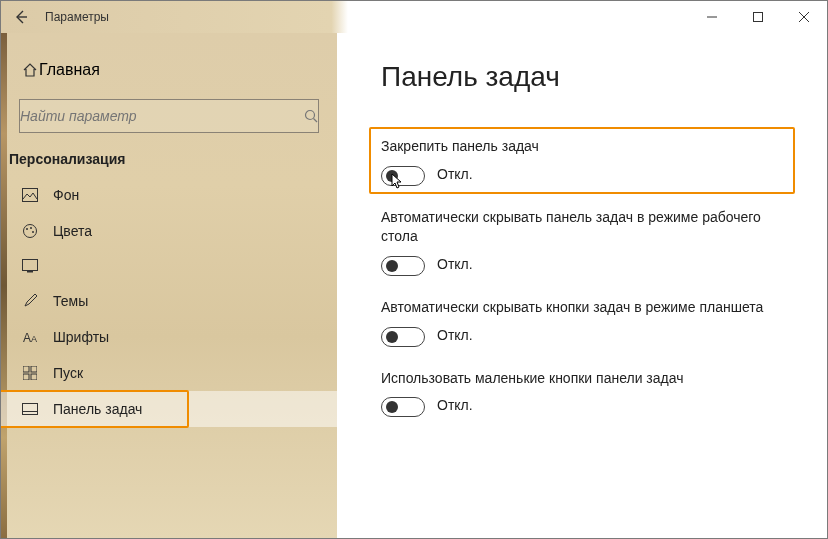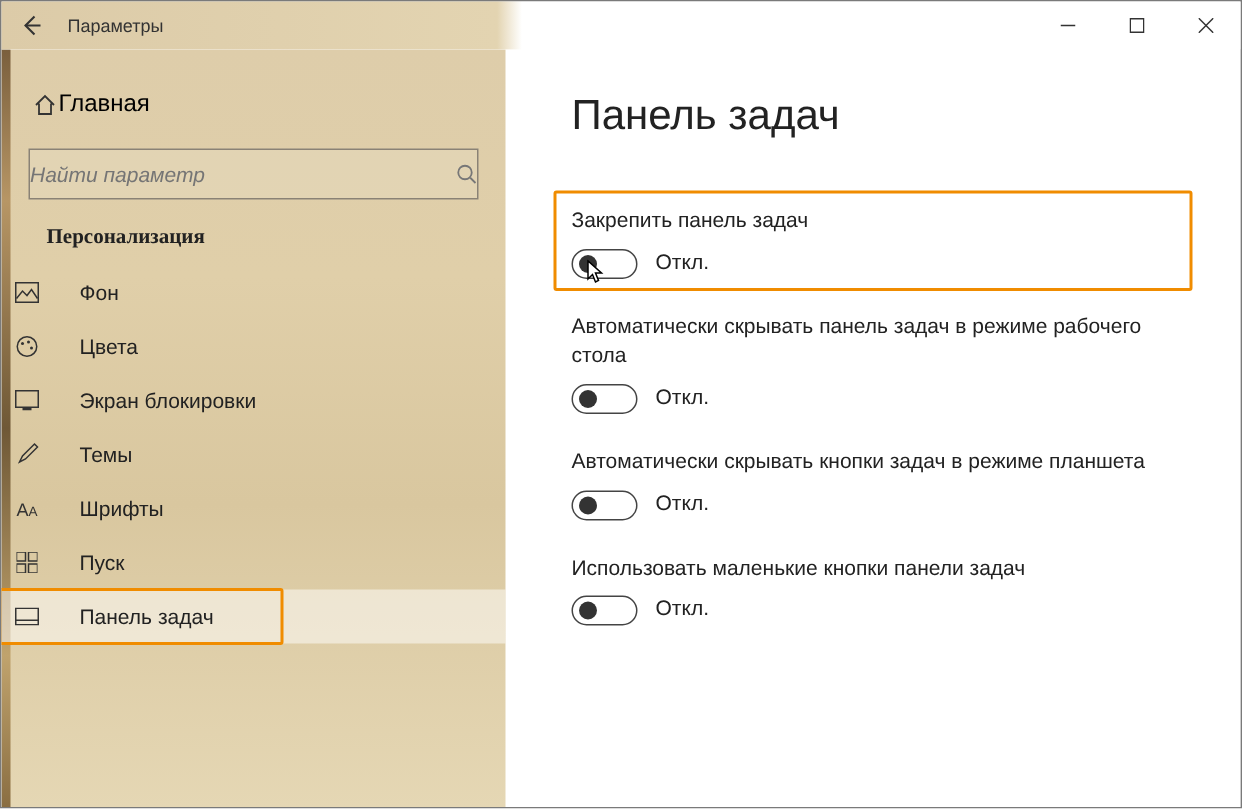--- a/index.html
+++ b/index.html
@@ -11,23 +11,23 @@
   .titlebar .spacer { flex: 1; }
   .titlebar .btn { width: 46px; height: 32px; display:flex; align-items:center; justify-content:center; font-size:12px; color:#333; }
   .content { flex: 1; display: flex; overflow: hidden; }
   .sidebar { width: 336px; background: linear-gradient(180deg,#decdaa 0%,#e0cfa9 30%,#d9c79f 60%,#e5d7b4 100%); padding-top: 22px; position: relative; }
   .left-stripe { position:absolute; left:0; top:0; bottom:0; width:6px; background: linear-gradient(180deg,#7a5f3d 0%,#b79665 20%,#6f5836 50%,#c0a36d 80%,#8a6e42 100%); }
   .home { display:flex; align-items:center; padding: 6px 20px 6px 20px; margin-bottom:14px; }
   .home .icon { width:18px; display:flex; justify-content:center; font-size:16px; color:#333; }
   .search { margin: 0 18px 18px 18px; height: 34px; border:1px solid #8a8275; background: rgba(255,255,255,0.12); display:flex; align-items:center; padding: 0 0; }
   .search input { flex:1; border:none; background:transparent; outline:none; font-size:14px; color:#7b745f; font-style:italic; }
   .search .icon { font-size:15px; color:#777; }
-  .section-header { font-size:14px; font-weight:600; color:#222; padding: 0 20px 10px 30px; font-family: Liberation Serif, serif; }
+  .section-header { font-size:14px; font-weight:600; color:#222; padding: 0 20px 10px 8px; }
   .nav { display:flex; flex-direction:column; }
-  .nav-item { display:flex; align-items:center; gap:26px; padding: 10px 8px; font-size:14px; color:#222; cursor:pointer; position:relative; }
+  .nav-item { display:flex; align-items:center; gap:14px; padding: 10px 20px; font-size:14px; color:#222; cursor:pointer; position:relative; }
   .nav-item .icon { width:18px; display:flex; justify-content:center; color:#333; }
   .nav-item.active { background: rgba(255,255,255,0.5); }
   .nav-item .hl { position:absolute; inset:-1px -1px -1px -2px; border:2px solid #f08c00; border-radius:2px; pointer-events:none; }
   .nav-item .hl.partial { right: 148px; }
   .main { flex:1; background:#fff; padding: 28px 44px 0 44px; overflow:hidden; }
   .main h1 { font-size:28px; font-weight:400; color:#222; margin-bottom: 44px; }
   .setting { margin-bottom: 22px; position:relative; }
   .setting .label { font-size:14px; color:#222; margin-bottom: 10px; line-height:1.35; }
   .toggle-row { display:flex; align-items:flex-start; gap:12px; }
   .toggle { width:44px; height:20px; border:1px solid #444; border-radius:10px; position:relative; background:#fff; cursor:pointer; }
@@ -116,21 +116,20 @@
             </span>
           <span>Цвета</span>
         </div>
         <div class="nav-item">
           <span class="icon">
               <svg width="16" height="14" viewBox="0 0 16 14">
                 <rect x="0.5" y="0.5" width="15" height="11" stroke="#333" fill="none"></rect>
                 <rect x="5" y="12" width="6" height="1.5" fill="#333"></rect>
               </svg>
             </span>
-          <span>Экран блокировки</span>
         </div>
         <div class="nav-item">
           <span class="icon">
               <svg width="16" height="16" viewBox="0 0 16 16">
                 <path d="M3 13 L5 9 L13 1 L15 3 L7 11 Z" stroke="#333" fill="none"></path>
               </svg>
             </span>
           <span>Темы</span>
         </div>
         <div class="nav-item">

